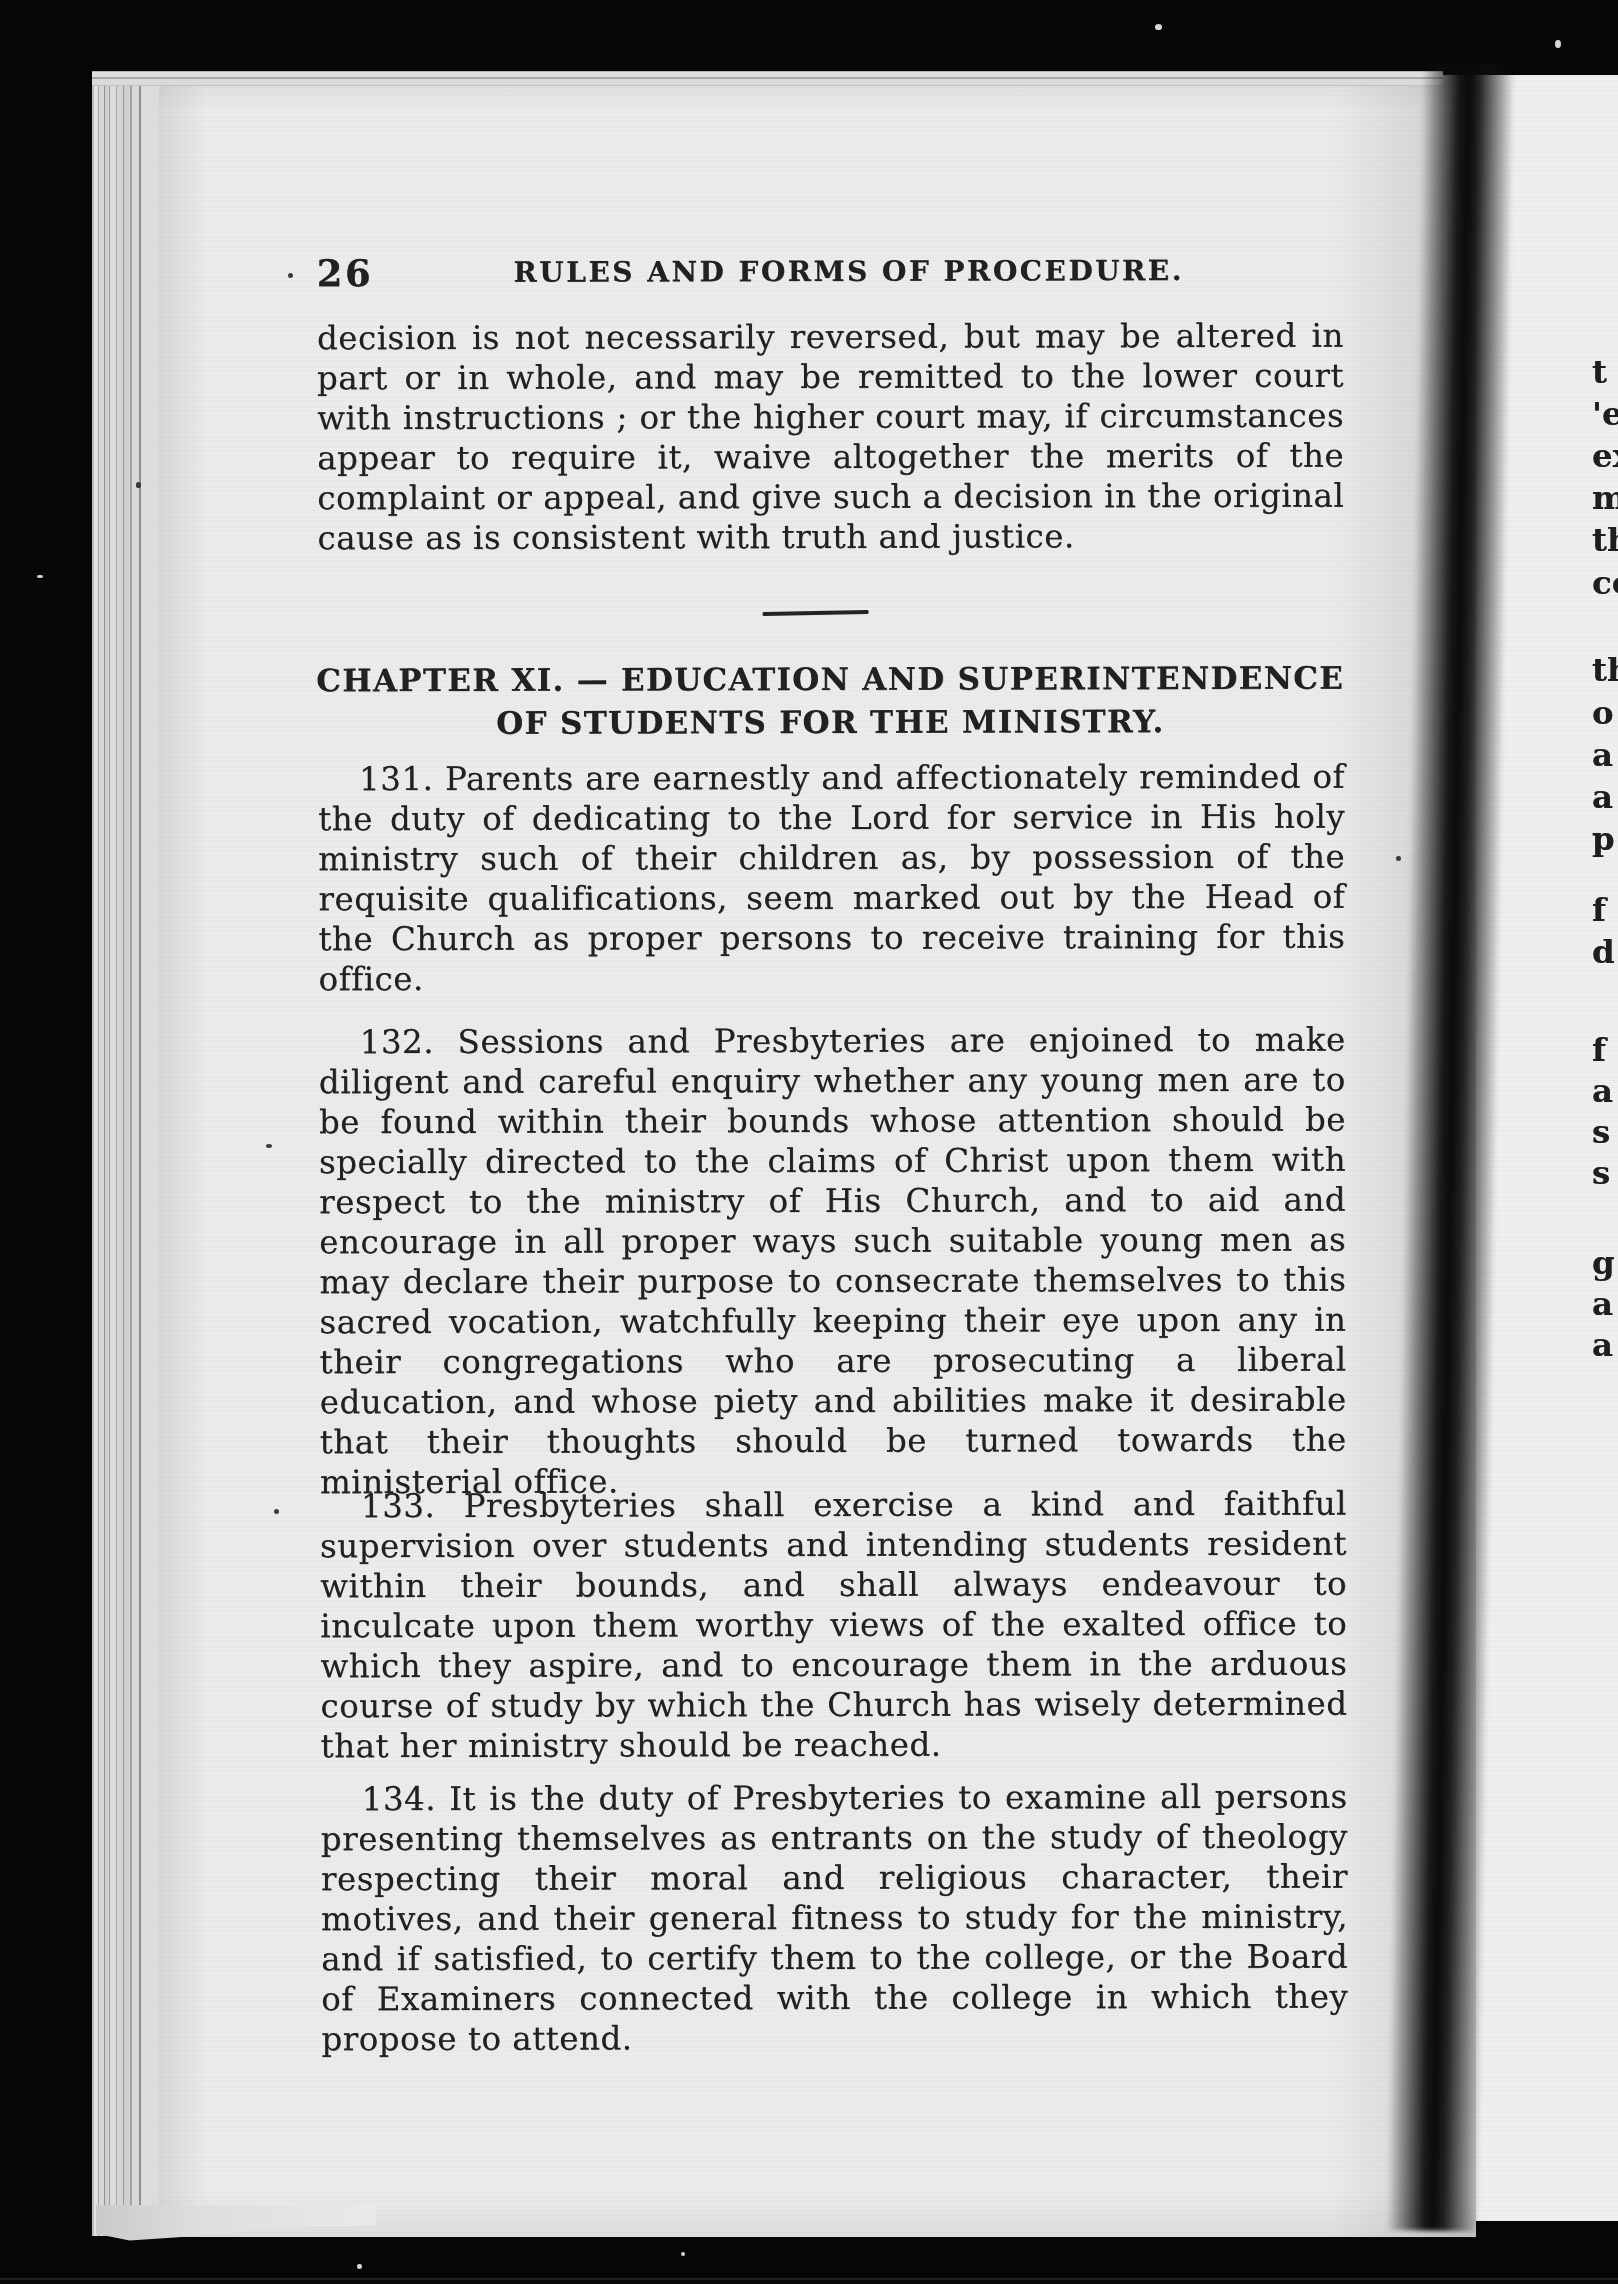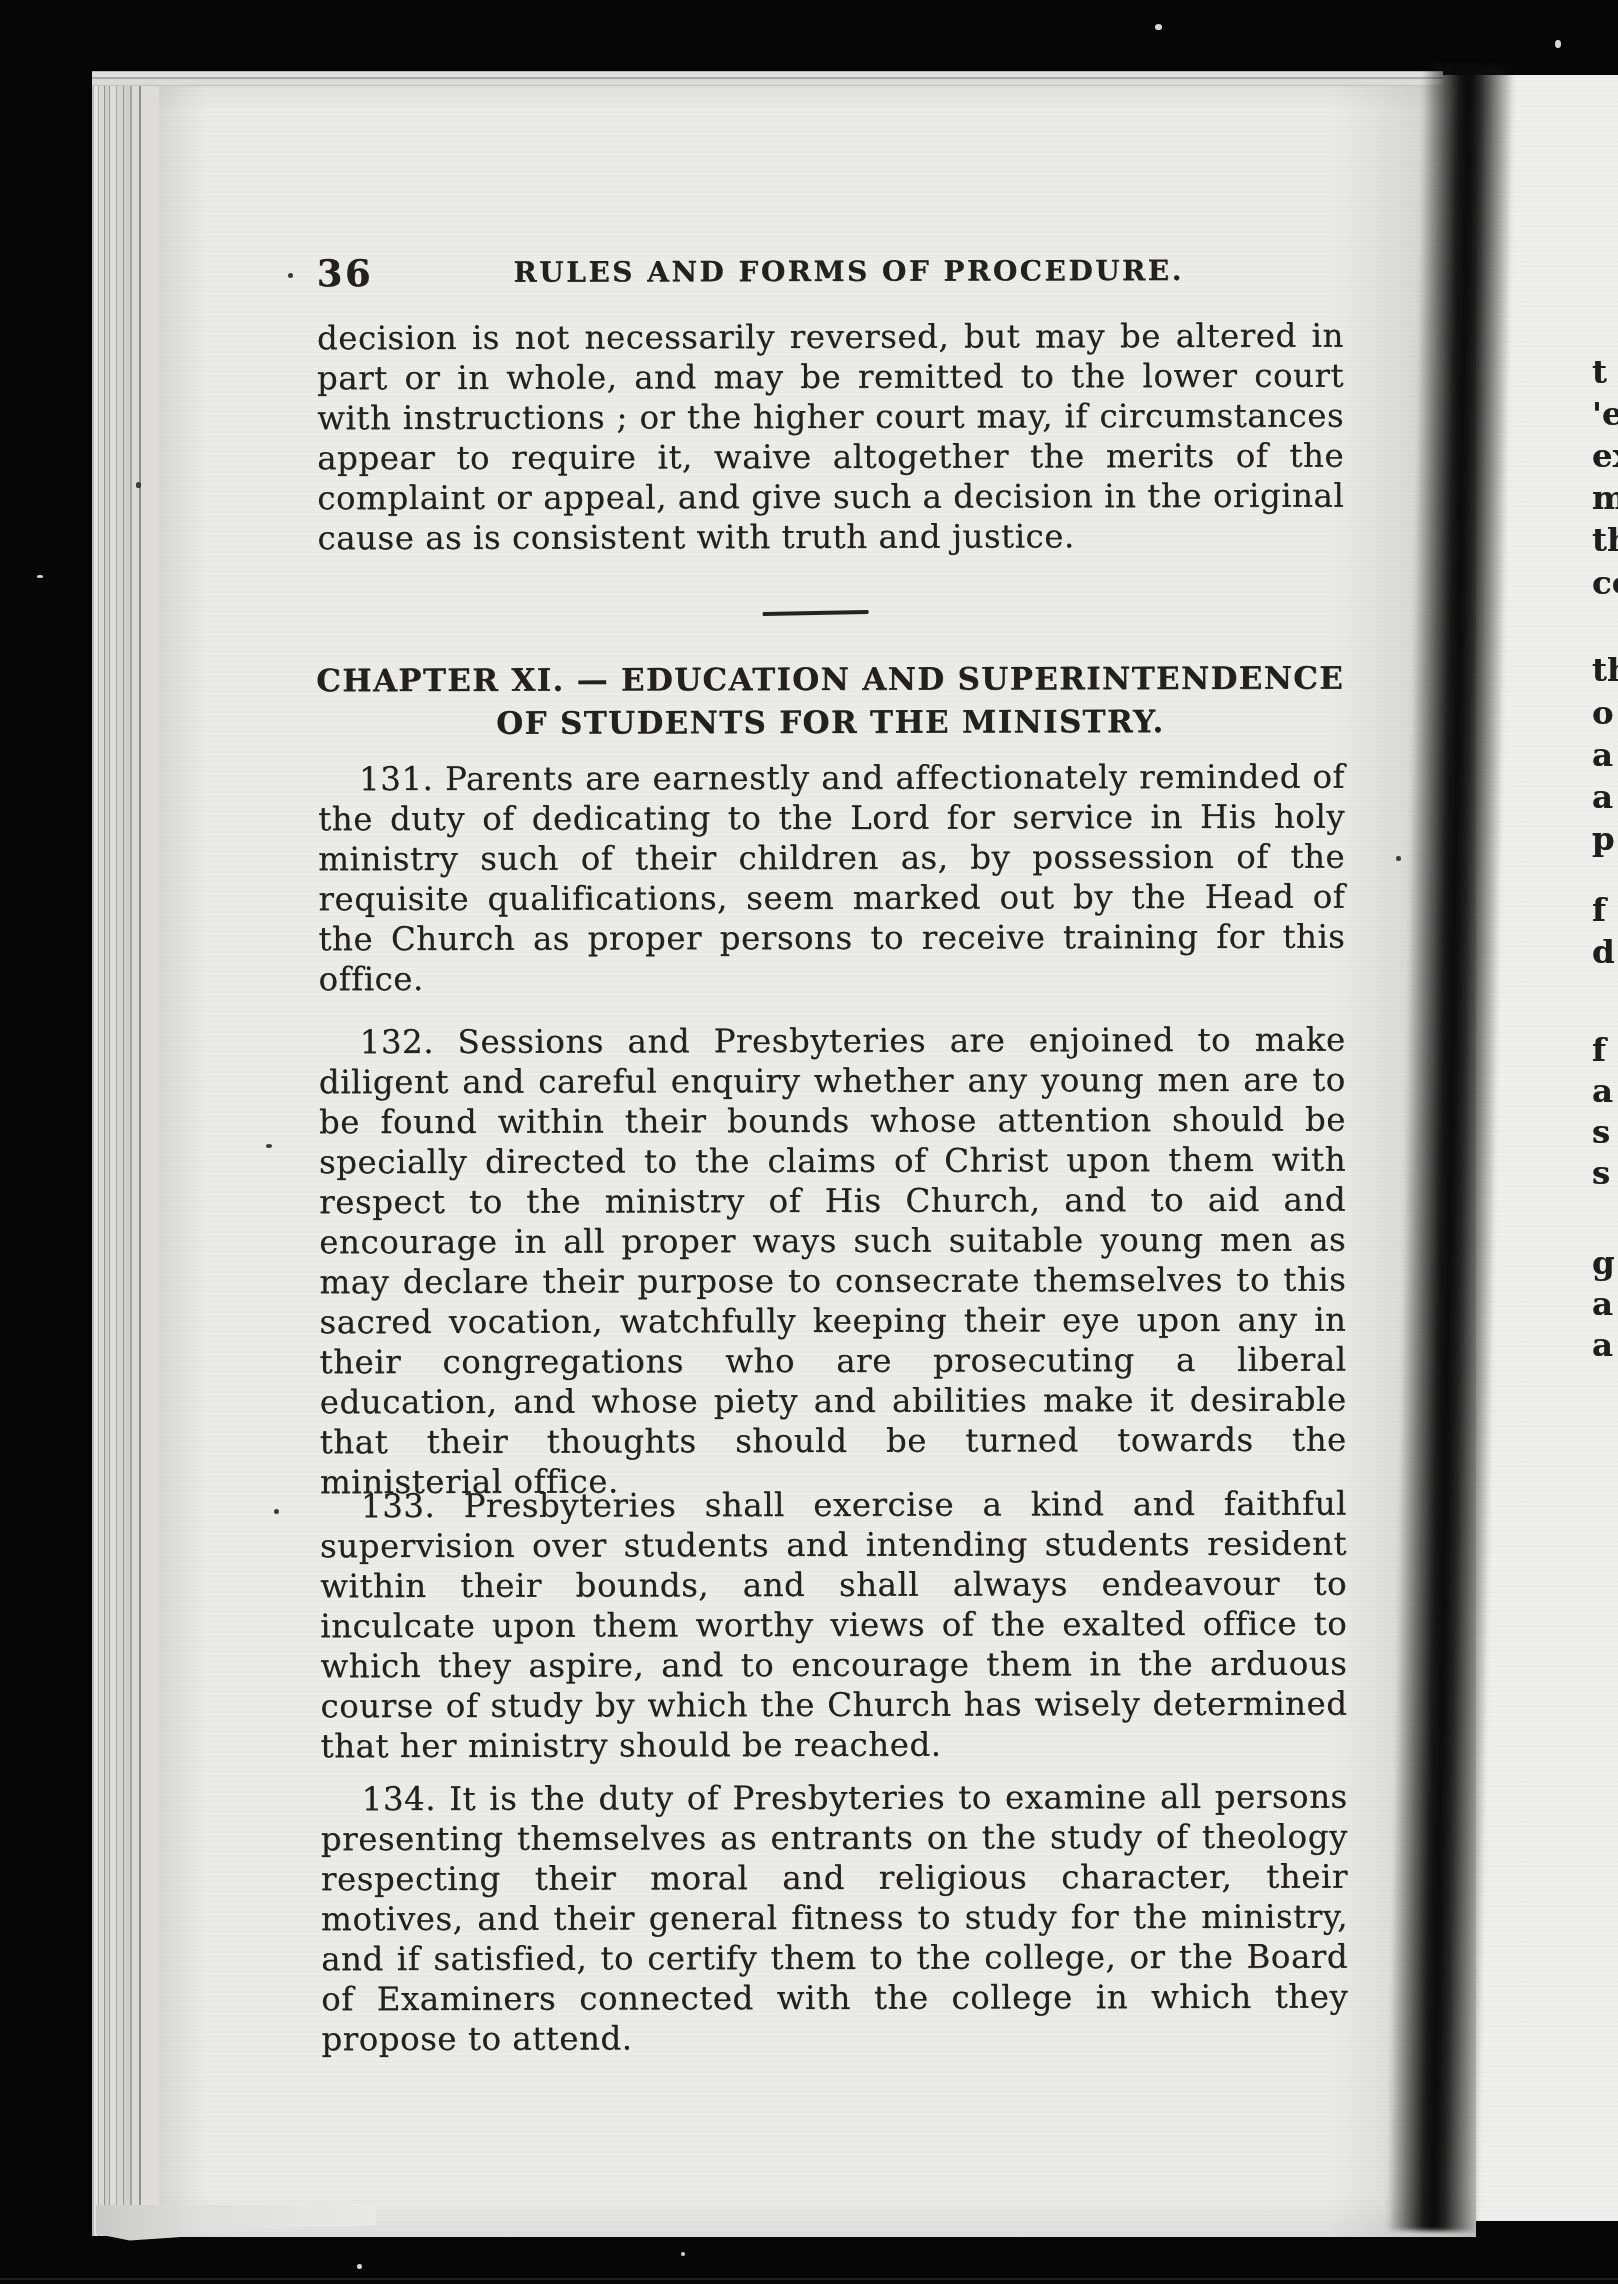--- a/index.html
+++ b/index.html
@@ -228,21 +228,21 @@
 
   <div class="page-main"></div>
 
   <div class="fore-edge"></div>
   <div class="fore-edge-bottom"></div>
   <div class="top-edge"></div>
 
   <div class="gutter"></div>
 
   <div class="text-layer">
-    <span class="page-number">36</span>
+    <span class="page-number">26</span>
     <div class="running-head">RULES AND FORMS OF PROCEDURE.</div>
 
     <p class="body-par intro-par">decision is not necessarily reversed, but may be altered in part or in whole, and may be remitted to the lower court with instructions ; or the higher court may, if circumstances appear to require it, waive altogether the merits of the complaint or appeal, and give such a decision in the original cause as is consistent with truth and justice.</p>
 
     <div class="divider"></div>
 
     <div class="chapter-heading">
       <div>CHAPTER XI. — EDUCATION AND SUPERINTENDENCE</div>
       <div>OF STUDENTS FOR THE MINISTRY.</div>
     </div>

